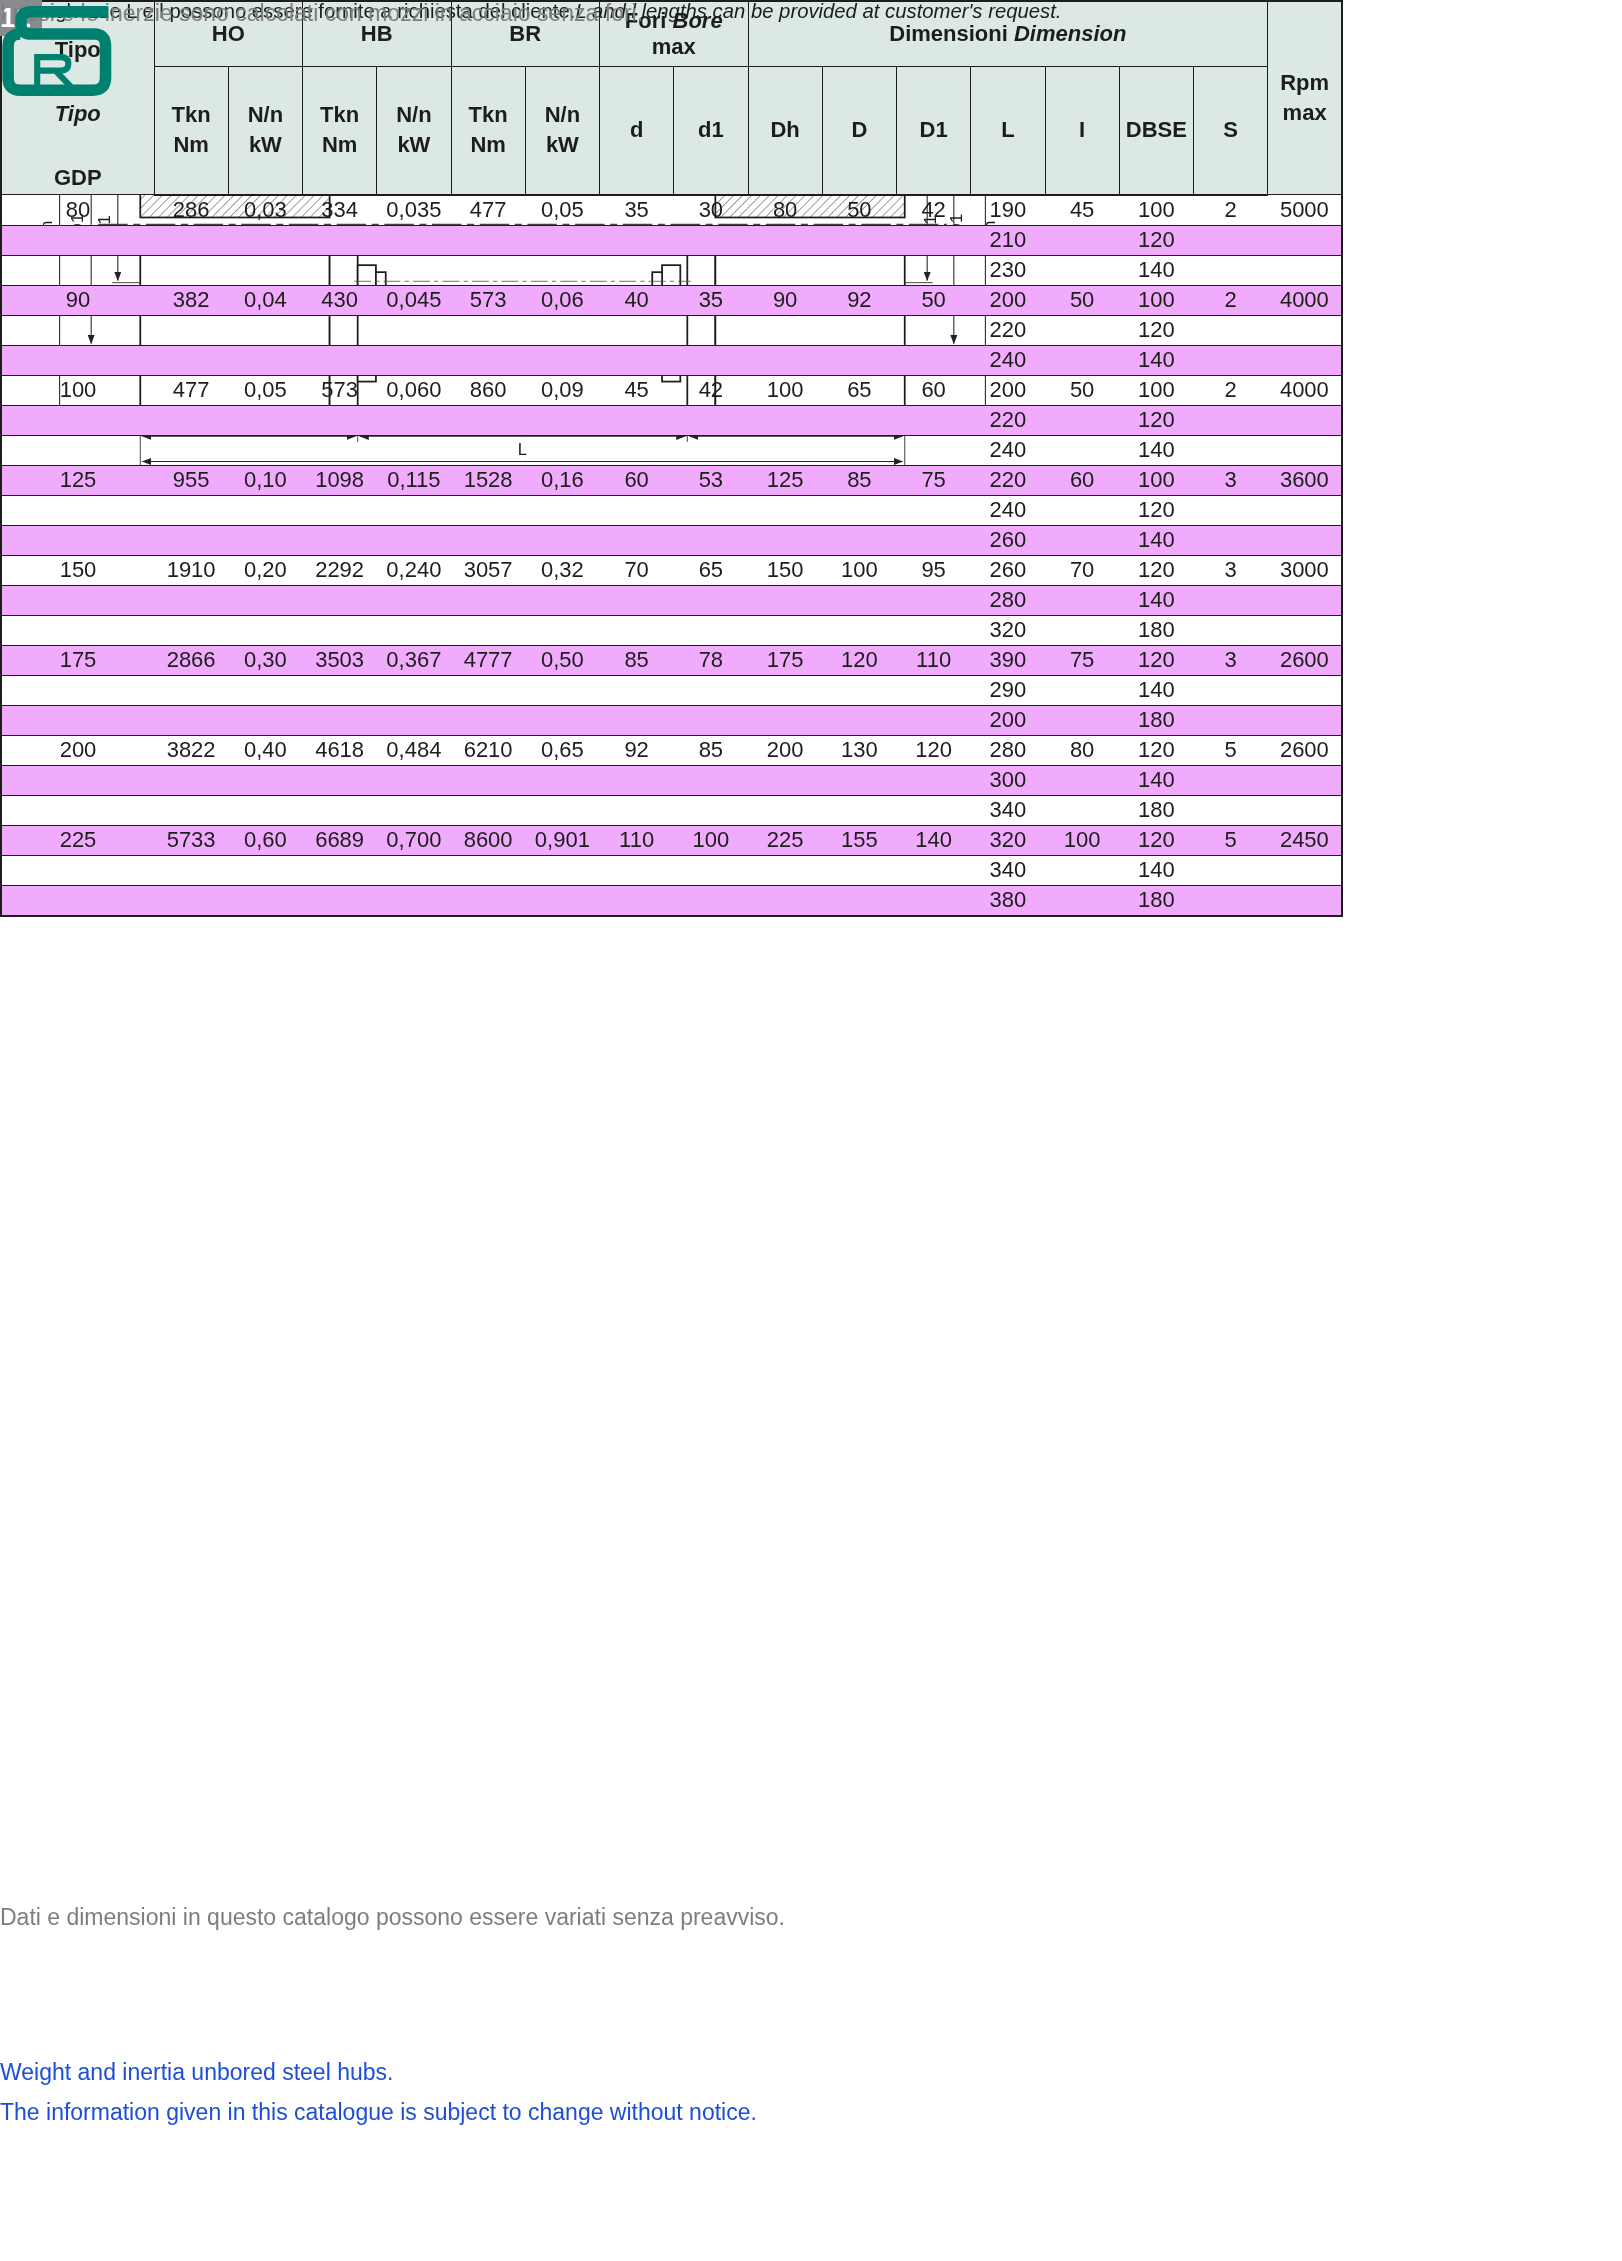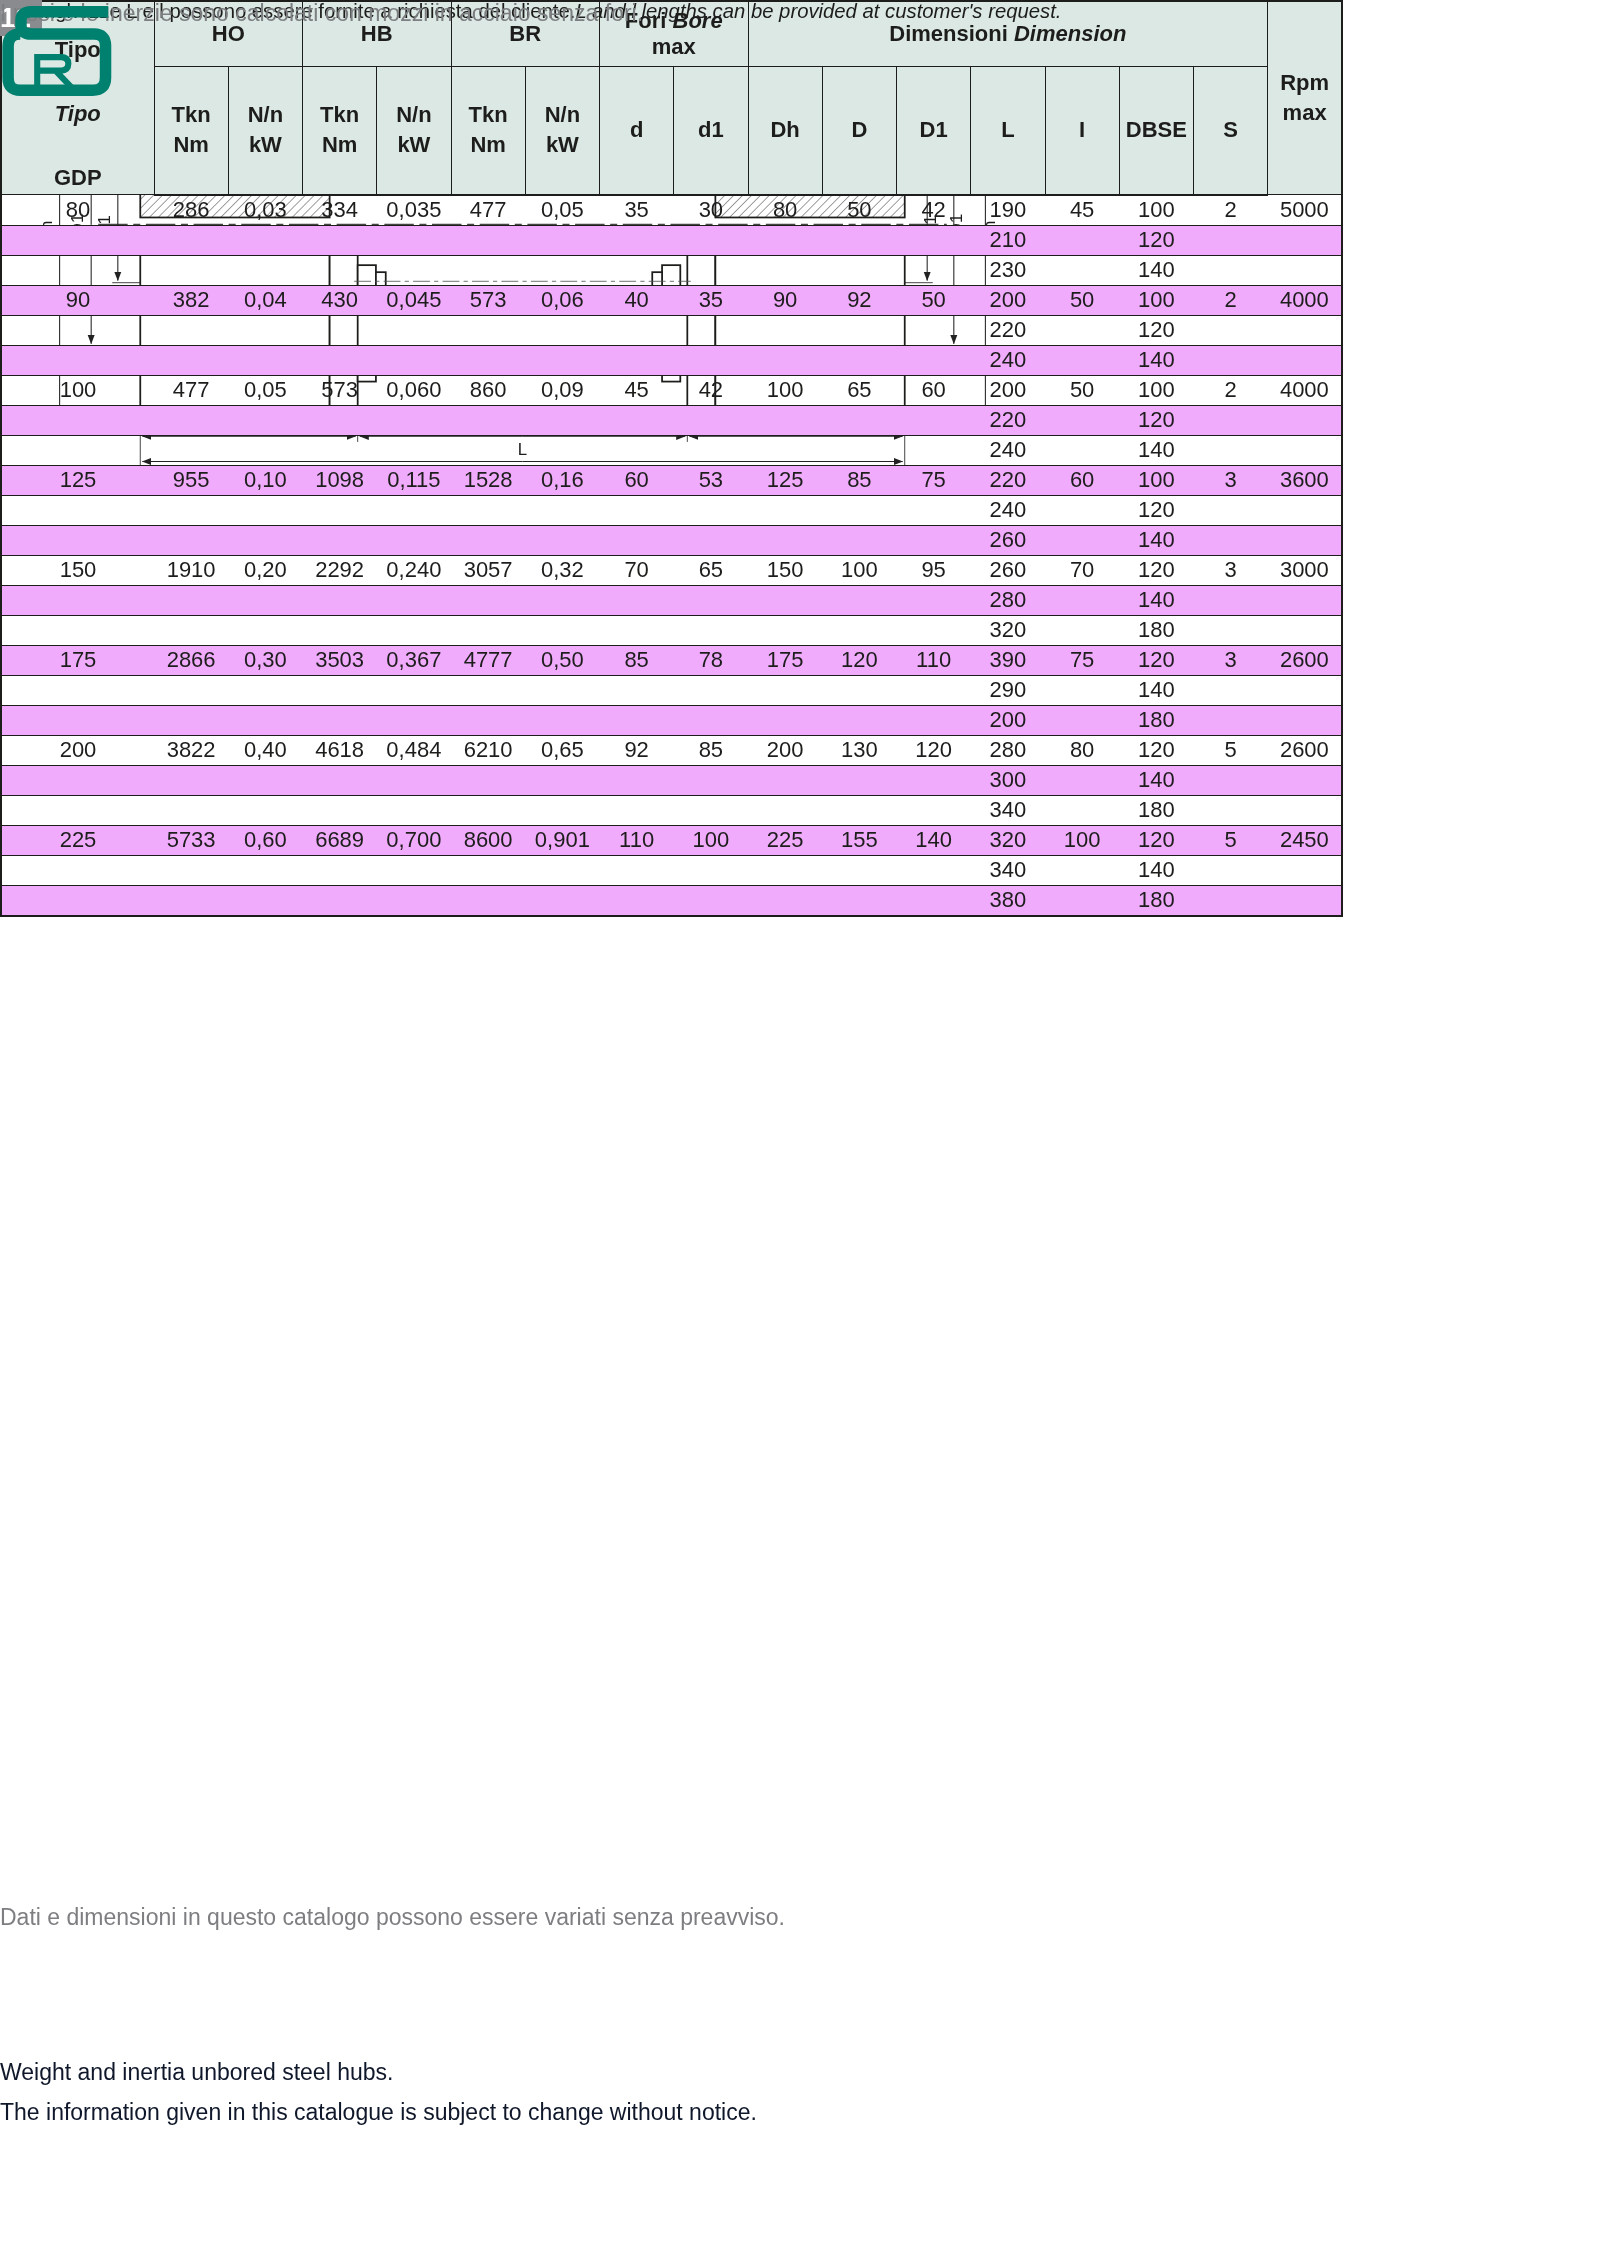--- a/index.html
+++ b/index.html
@@ -42,21 +42,21 @@
   
   .note-row{position:absolute;left:205;top:2498;width:1913;display:flex;justify-content:space-between;font-size:20.3px;}
   .note-en{font-style:italic;}
 
   
   .page-badge{position:absolute;left:0;top:2777;width:158;height:52;background:#8a8b8e;color:#fff;
               font-size:28px;font-weight:bold;text-align:right;line-height:36px;box-sizing:border-box;padding-right:11.2px;}
   .footer-rule{position:absolute;left:207;top:2775;width:1905;height:4;background:#8a8b8e;}
   .fline{position:absolute;left:207;font-size:23px;}
   .fgray{color:#7d7e81;}
-  .fteal{color:#0f172a;}
+  .fteal{color:#1d4ed8;}
   .logo{position:absolute;left:1948;top:2828;}
 </style>
 </head>
 <body>
 
 <div class="page">
 
   <div class="block-sage" style="background:#a4c3b8;"></div>
   <div class="block-teal" style="background:#008578;"></div>
   <div class="hdr-divider"></div>

